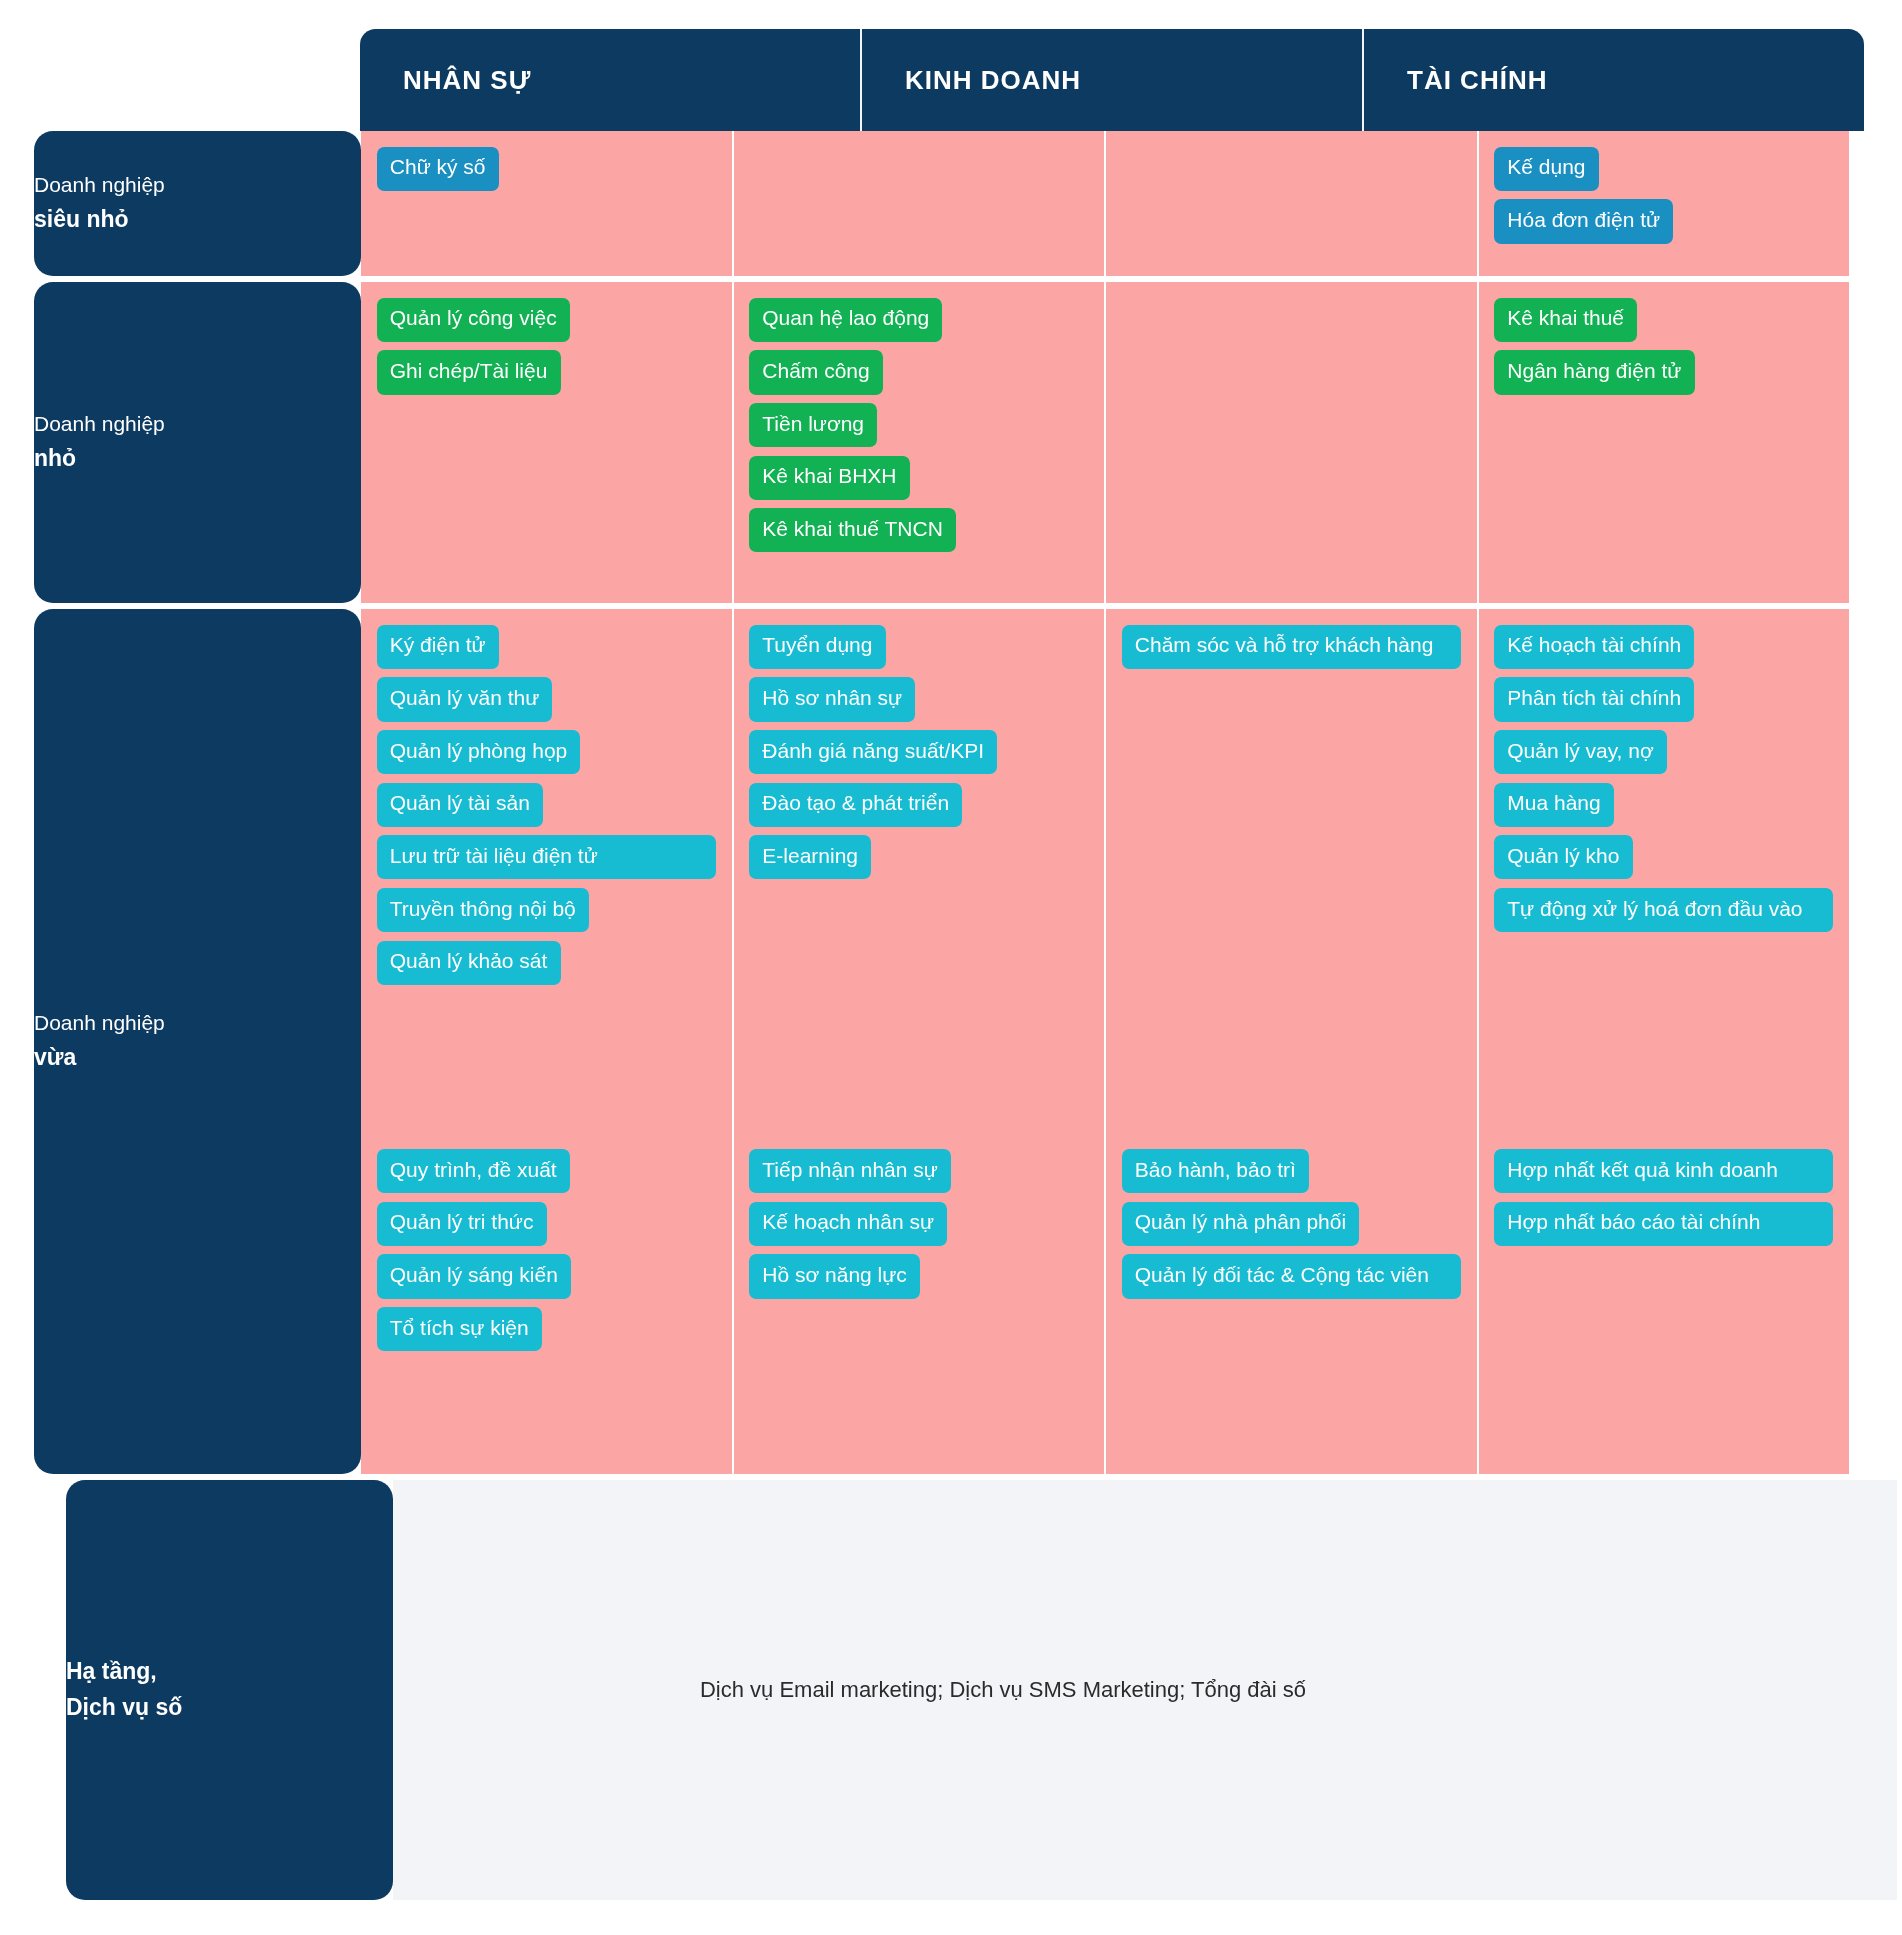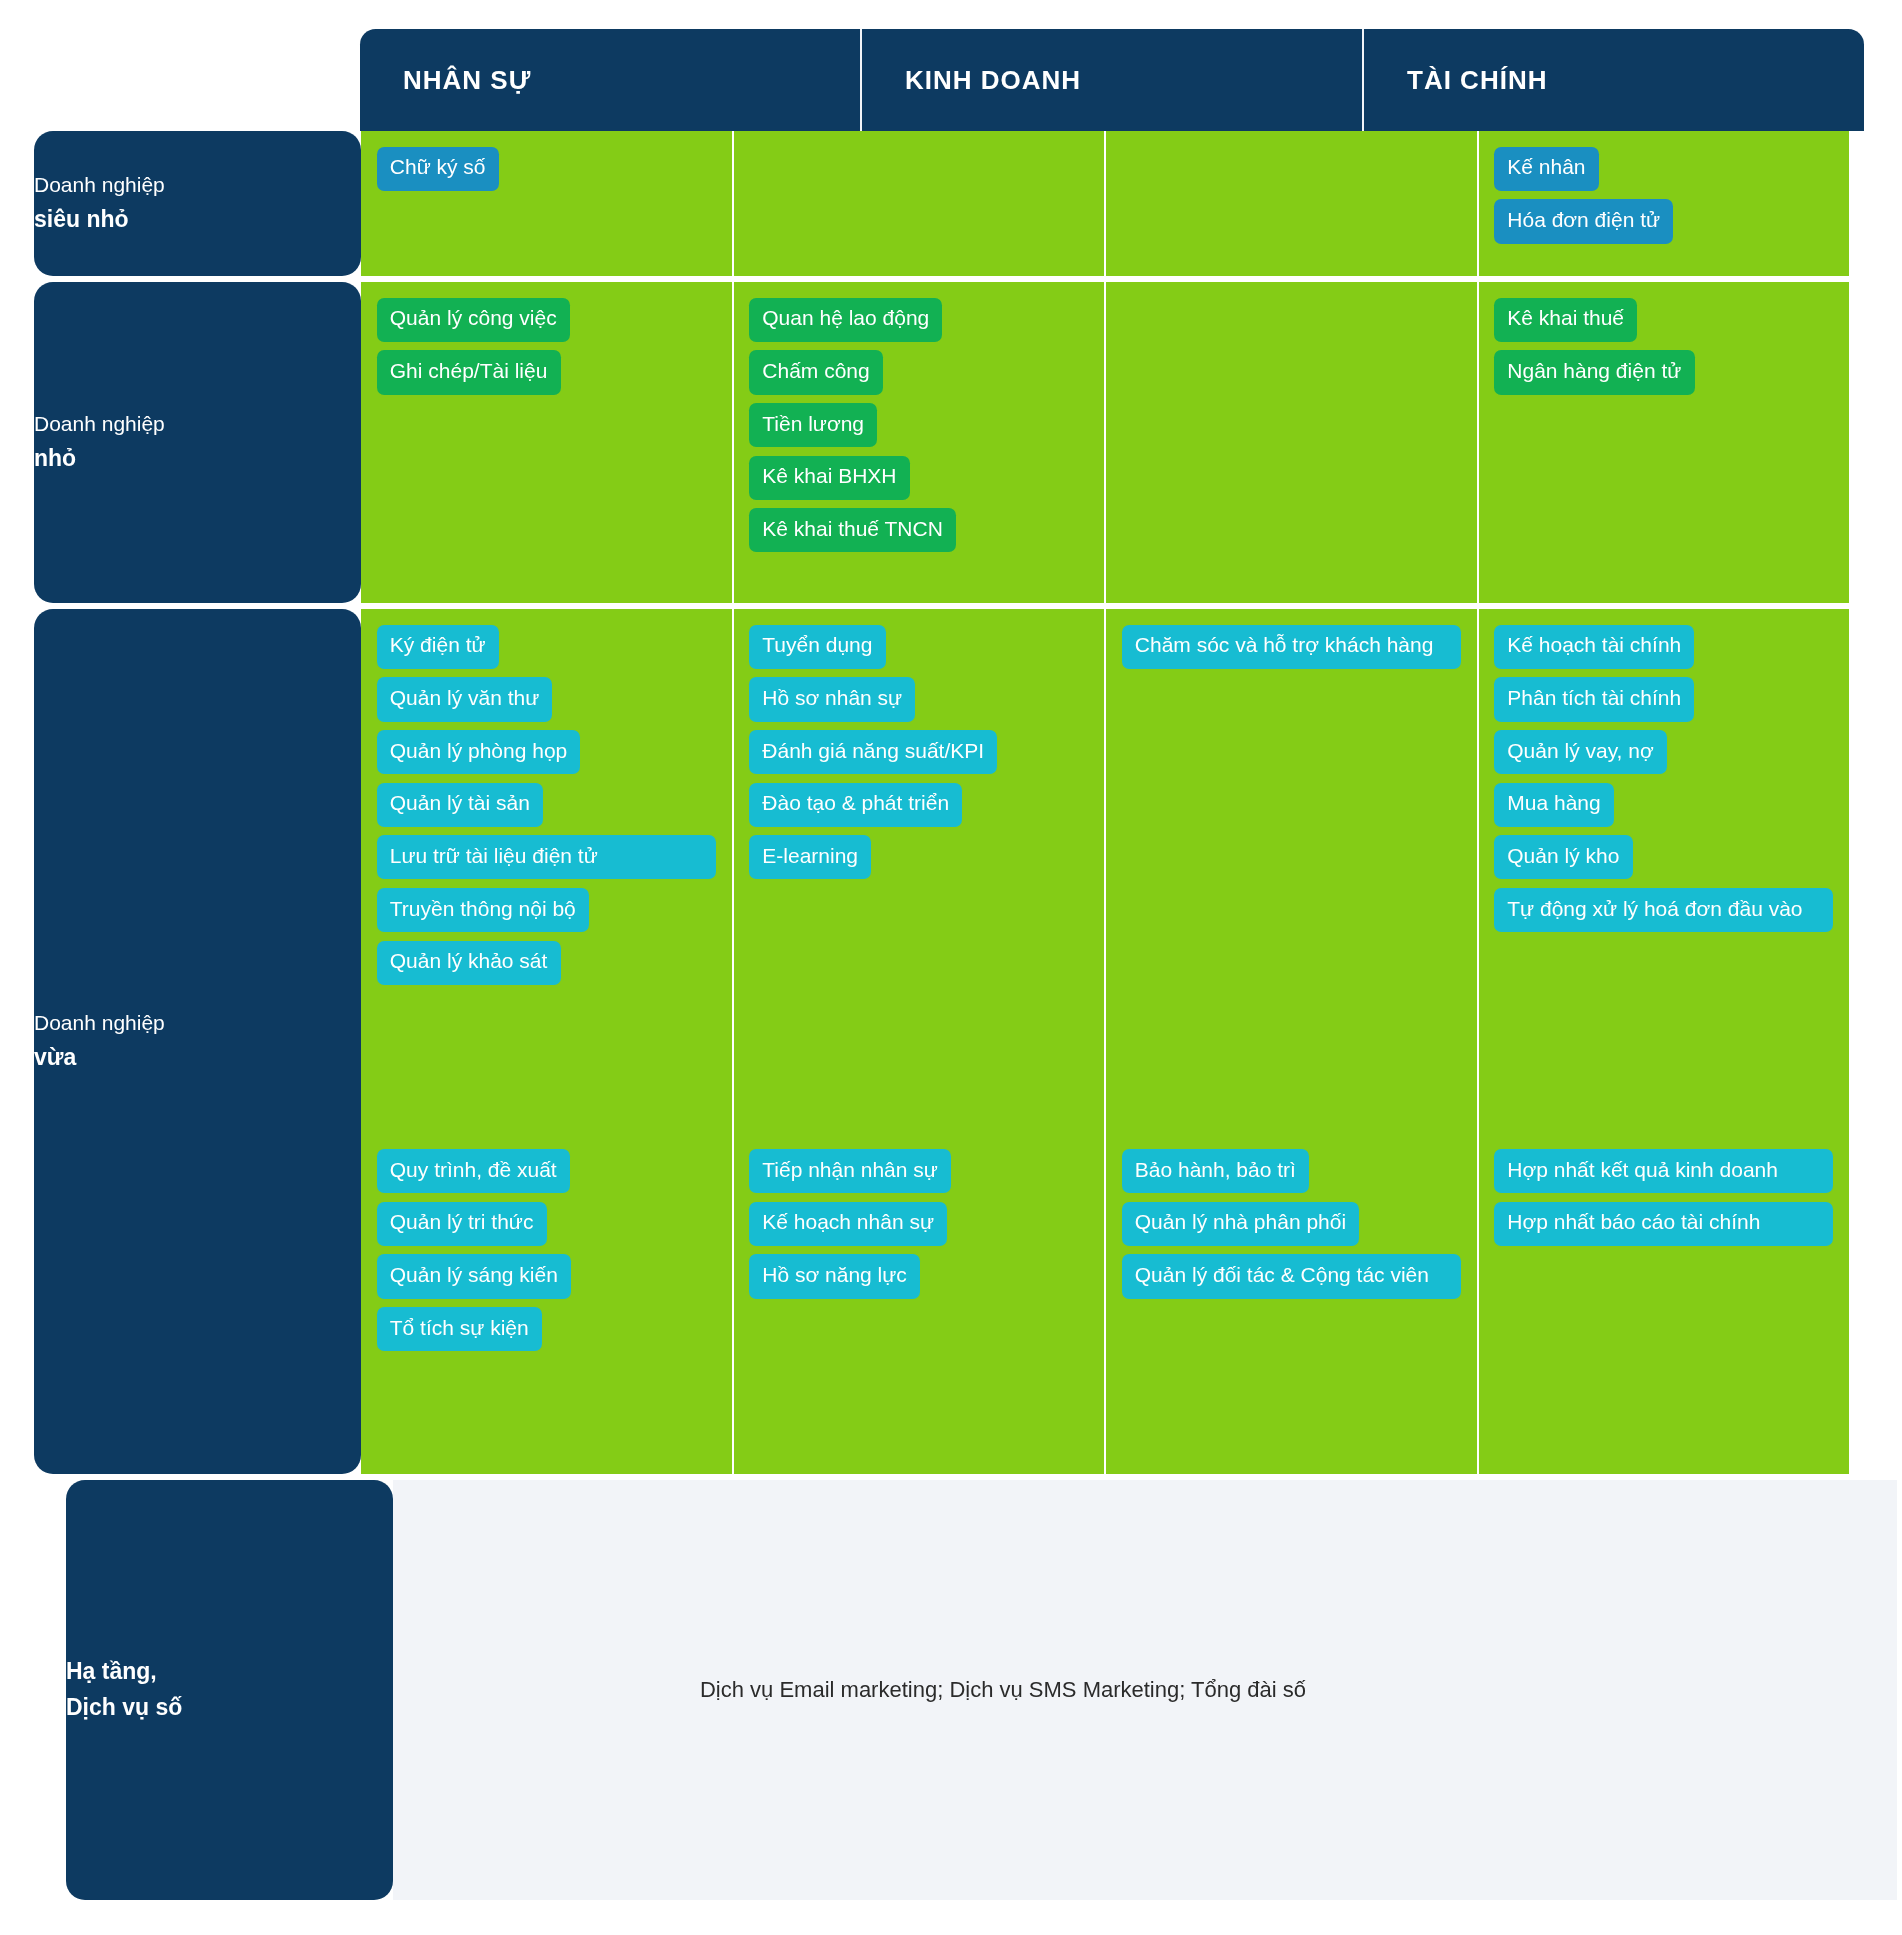--- a/index.html
+++ b/index.html
@@ -70,21 +70,21 @@
     font-weight: bold;
     line-height: 1.55;
   }
 
   .band-body {
     position: absolute;
     left: 327px;
     top: 0;
     right: 16px;
     height: 100%;
-    background: #84cc16;
+    background: #fca5a5;
     display: flex;
   }
   .col {
     flex: 1 1 0;
     position: relative;
     border-right: 2.4px solid #ffffff;
     padding: 15.6px 15.6px 15.6px 15.6px;
   }
   .col:last-child { border-right: none; }
 
@@ -170,21 +170,21 @@
           </div>
         </div>
         <div class="col">
           <div class="chips"></div>
         </div>
         <div class="col">
           <div class="chips"></div>
         </div>
         <div class="col">
           <div class="chips">
-            <span class="chip blue">Kế nhân</span>
+            <span class="chip blue">Kế dụng</span>
             <span class="chip blue">Hóa đơn điện tử</span>
           </div>
         </div>
       </div>
   </div>
 
   <div class="band" id="band-small">
     <div class="band-label">
       <span class="l1">Doanh nghiệp</span>
       <span class="l2">nhỏ</span>

